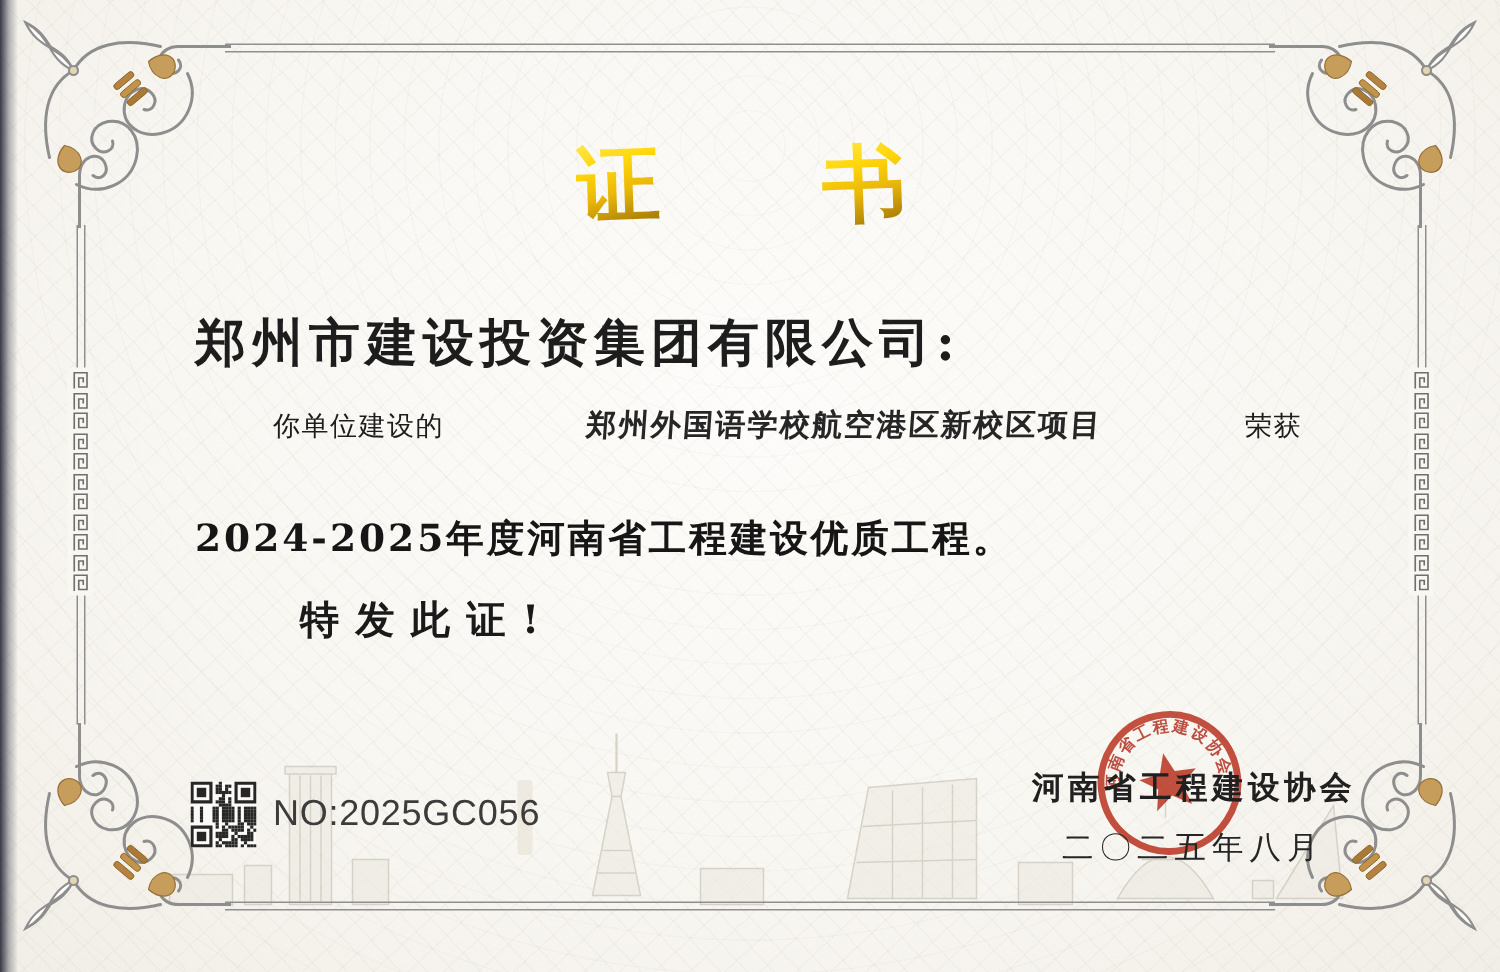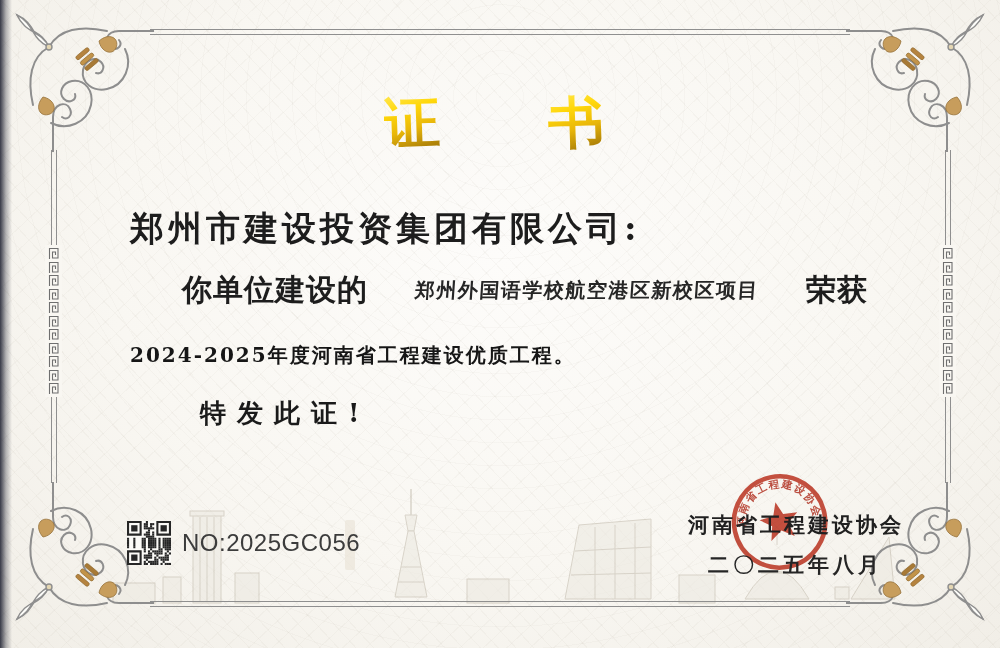--- a/index.html
+++ b/index.html
@@ -29,29 +29,29 @@
   .title-row{position:absolute;left:0;top:86px;width:988px;display:flex;justify-content:center;gap:108px;z-index:4;}
   .title-char{
     font-size:56px;font-weight:700;font-family:"DejaVu Serif", serif;
     background:linear-gradient(165deg,#ffe855 8%,#ffd70a 32%,#e9b70a 55%,#b18408 78%,#8a6500 100%);
     -webkit-background-clip:text;background-clip:text;color:transparent;
     transform:rotate(-2deg);
   }
   .serifzh{font-family:"DejaVu Serif", serif;}
   .recipient-line{position:absolute;left:130px;top:206px;font-size:34px;font-weight:700;letter-spacing:4px;color:#1d1d1d;z-index:4;}
   .body-line2{position:absolute;left:182px;top:270px;width:686px;display:flex;justify-content:space-between;align-items:center;z-index:4;}
-  .b2-prefix,.b2-verb{font-size:30px;font-weight:700;color:#1d1d1d;letter-spacing:1px;}
+  .b2-prefix,.b2-verb{font-size:18px;font-weight:400;color:#1d1d1d;letter-spacing:1px;}
   .b2-project{font-size:20px;font-weight:700;color:#262626;letter-spacing:1.5px;transform:skewX(-4deg);}
-  .award-line{position:absolute;left:130px;top:342px;font-size:20px;font-weight:700;letter-spacing:2px;color:#161616;z-index:4;}
+  .award-line{position:absolute;left:130px;top:342px;font-size:25px;font-weight:700;letter-spacing:2px;color:#161616;z-index:4;}
   .closing-line{position:absolute;left:200px;top:396px;font-size:26px;font-weight:700;letter-spacing:11px;color:#1a1a1a;z-index:4;}
   
   .footer-left{position:absolute;left:127px;top:521px;display:flex;align-items:center;gap:11px;z-index:4;}
   .cert-no{font-size:24px;color:#3c3c3c;letter-spacing:.5px;font-family:"Liberation Sans", sans-serif;}
   .issuer-line{position:absolute;left:688px;top:511px;font-size:21px;font-weight:700;letter-spacing:3px;color:#202020;z-index:6;}
-  .date-line{position:absolute;left:708px;top:551px;font-size:21px;font-weight:700;letter-spacing:4px;color:#252525;z-index:6;}
+  .date-line{position:absolute;left:708px;top:551px;font-size:21px;font-weight:400;letter-spacing:4px;color:#252525;z-index:6;}
   .seal{position:absolute;left:703px;top:443px;width:152px;height:152px;z-index:5;transform:rotate(-12deg);opacity:.88;mix-blend-mode:multiply;}
   .skyline{position:absolute;left:95px;top:487px;width:810px;height:118px;z-index:1;opacity:.6;}
   .photo-edge{position:absolute;left:0;top:0;bottom:0;width:12px;z-index:9;
     background:linear-gradient(90deg, rgba(22,25,42,.85), rgba(22,25,42,.3) 50%, transparent);}
   .crease{position:absolute;left:345px;top:520px;width:10px;height:50px;background:#e9e4d7;opacity:.65;z-index:1;border-radius:2px;}
 </style>
 </head>
 <body>
 
 <div class="photo">

